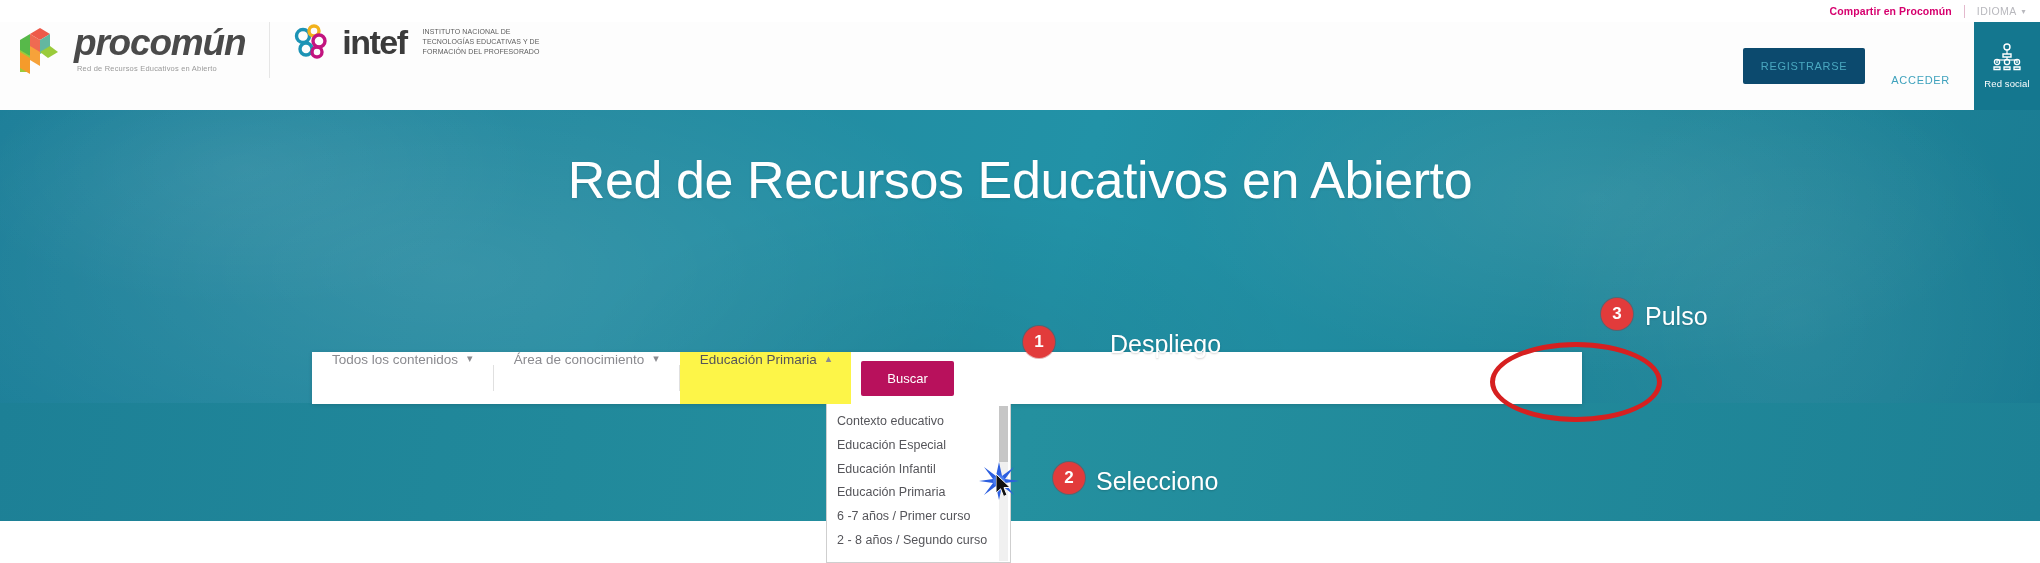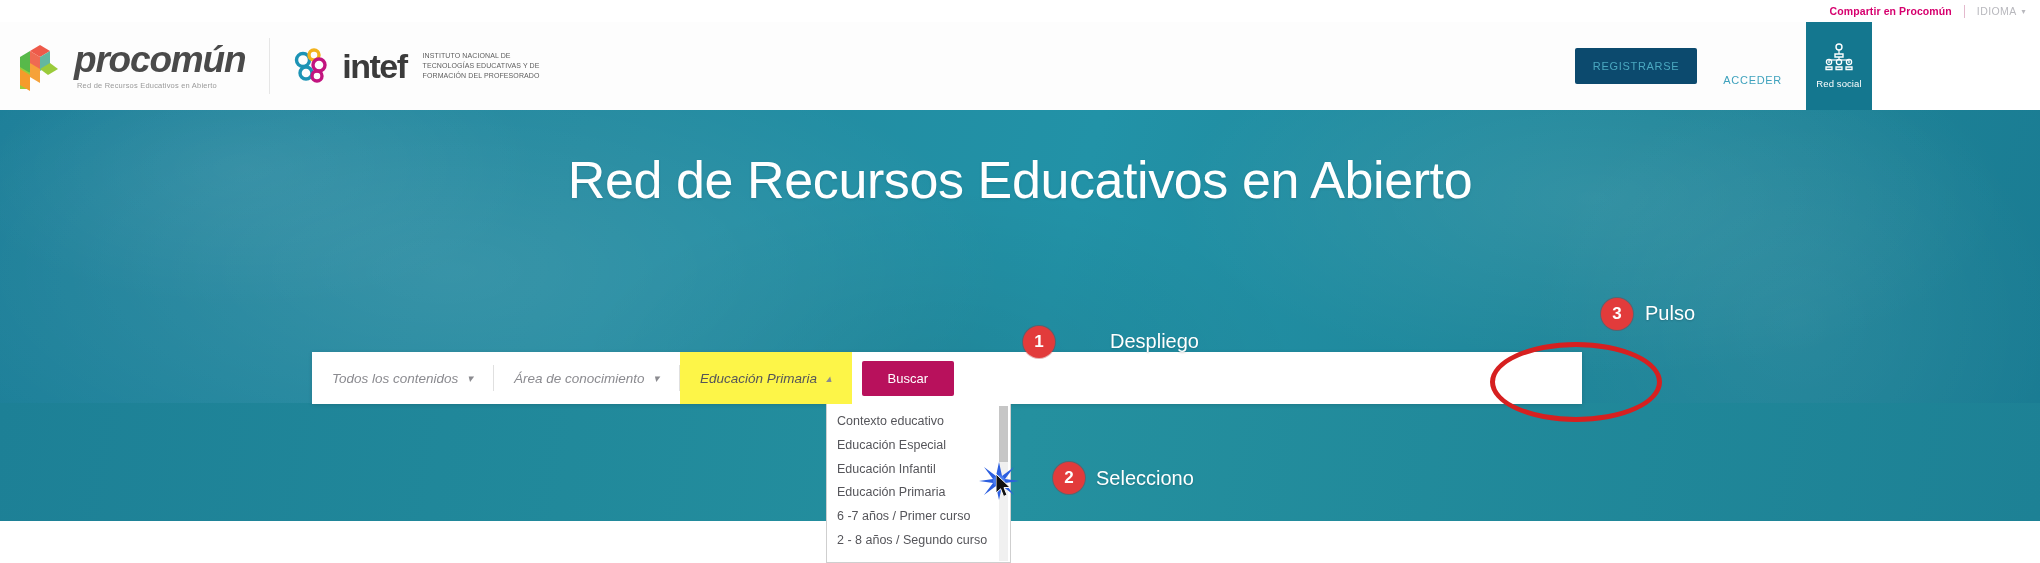--- a/index.html
+++ b/index.html
@@ -41,23 +41,23 @@
     font-size: 10.5px;
     letter-spacing: 0.4px;
     white-space: nowrap;
     display: flex; align-items: center; gap: 5px;
   }
   .util-lang .caret { font-size: 8px; }
 
   
   .header {
     position: absolute; top: 22px; left: 0;
-    width: 1872px; height: 88px;
+    width: 2040px; height: 88px;
     background: #fdfdfd;
-    display: flex; align-items: center;
+    display: flex; align-items: flex-start;
     box-sizing: border-box;
   }
   .logo-procomun {
     display: flex; align-items: center;
     margin-left: 16px;
     gap: 12px;
   }
   .cube-mark { width: 46px; height: 54px; position: relative; }
   .proco-words { display: flex; flex-direction: column; }
   .proco-name {
@@ -161,28 +161,27 @@
   
   .searchbar {
     position: absolute; top: 352px; left: 312px;
     width: 1270px; height: 52px;
     background: #ffffff;
     display: flex; align-items: stretch;
     box-shadow: 0 1px 4px rgba(0,0,0,0.14);
     z-index: 12;
   }
   .sb-seg {
-    display: flex; align-items: center; justify-content: center;
+    display: flex; justify-content: center;
     color: #8b8b90; font-size: 13.5px;
     padding: 0 20px;
     gap: 9px;
     white-space: nowrap;
     cursor: pointer;
     position: relative;
-    font-style: italic;
   }
   .sb-seg .chev { font-size: 11px; color: #8b8b90; }
   .sb-divider { width: 1px; background: #e0e0e0; margin: 13px 0; }
   .sb-seg.highlight {
     background: #fdf548;
     color: #555559;
   }
   .sb-input {
     flex: 1;
     border: none; outline: none;
@@ -253,21 +252,21 @@
     z-index: 30;
     box-shadow: 0 0 0 1px rgba(180,30,30,0.35);
   }
   .badge-1 { left: 1023px; top: 326px; }
   .badge-2 { left: 1053px; top: 462px; }
   .badge-3 { left: 1601px; top: 298px; }
 
   .annot-label {
     position: absolute;
     color: #ffffff;
-    font-size: 20px;
+    font-size: 25px;
     z-index: 30;
     white-space: nowrap;
     text-shadow: 0 1px 2px rgba(0,0,0,0.18);
   }
   .annot-despliego { left: 1062px; top: 330px; margin-left: 48px; }
   .annot-selecciono { left: 1096px; top: 467px; }
   .annot-pulso { left: 1645px; top: 302px; }
 
   .red-ellipse {
     position: absolute;

